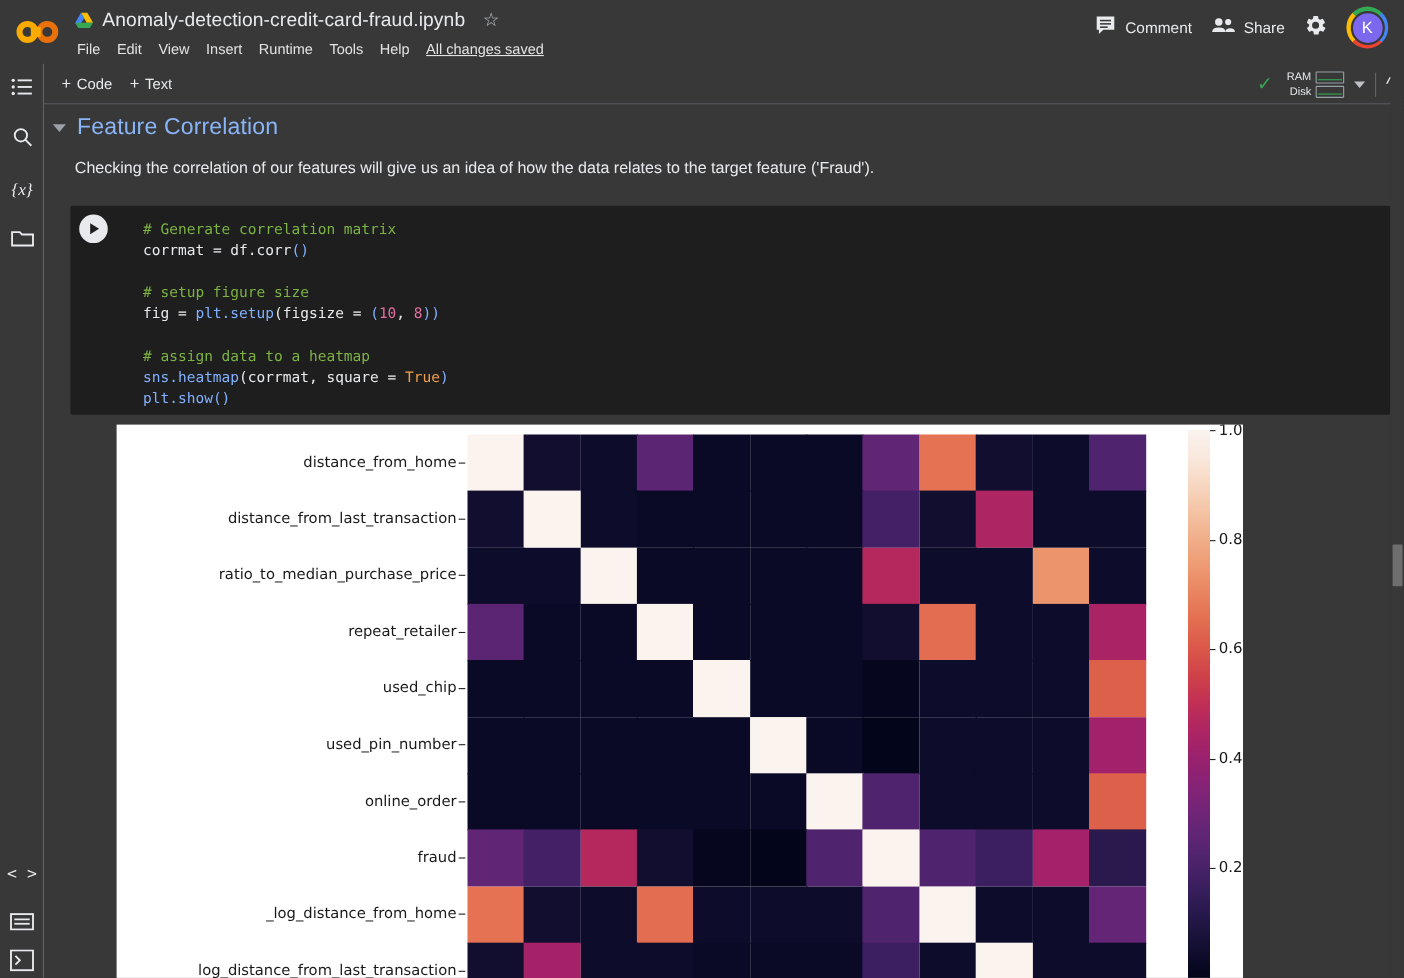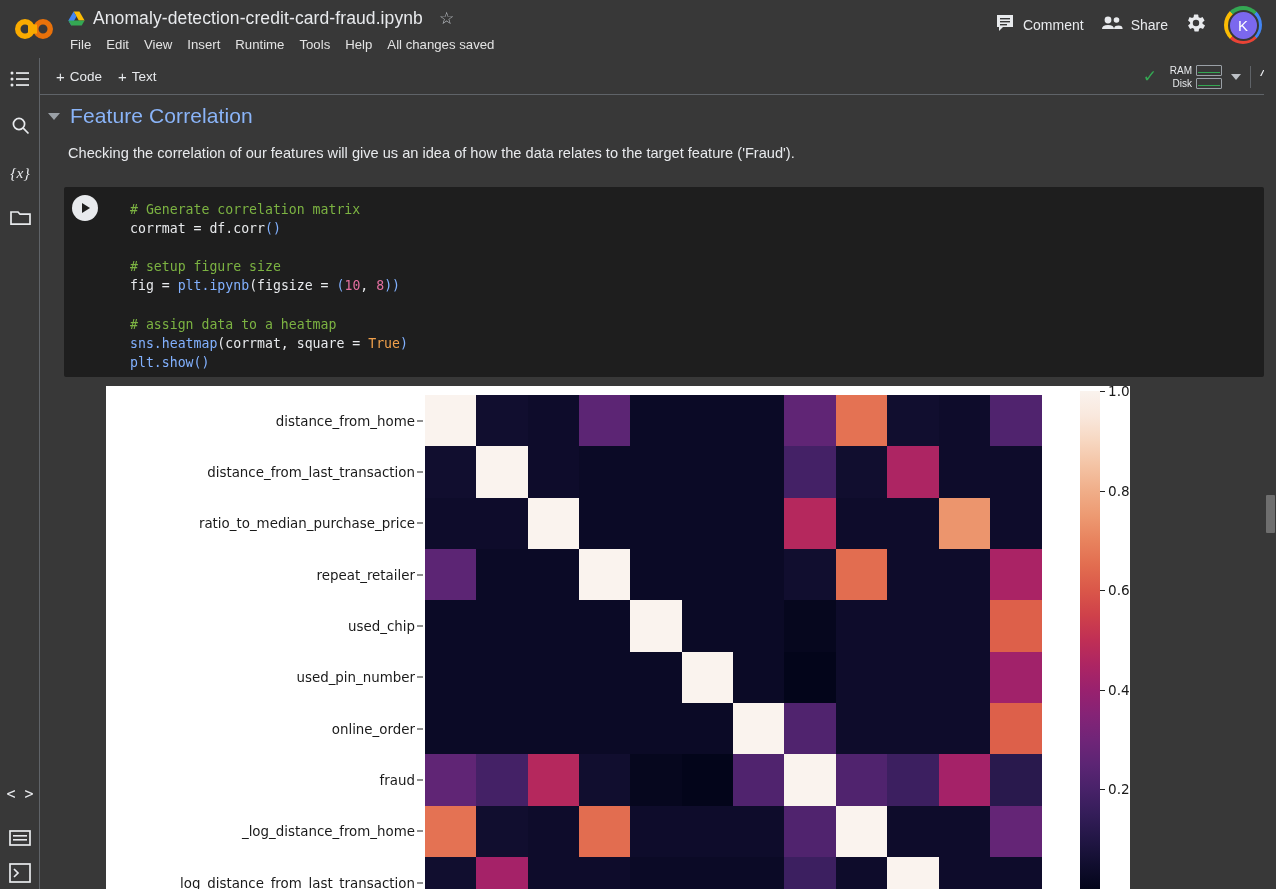--- a/index.html
+++ b/index.html
@@ -29,21 +29,21 @@
   .nb-title {
     font-size: 17.5px; color: #e8eaed; letter-spacing: .1px; white-space: nowrap;
   }
   .star {
     font-size: 17px; color: #bdc1c6; margin-left: 8px; line-height: 1;
   }
   .menurow { display: flex; gap: 15px; height: 24px; align-items: center; padding-left: 2px; }
   .menurow span {
     font-size: 13.2px; color: #e3e3e3; white-space: nowrap; cursor: default;
   }
-  .saved { color: #dadce0; }
+  .saved { text-decoration: underline; color: #dadce0; }
 
   .header-right {
     position: absolute; right: 14px; top: 6px;
     display: flex; align-items: center; gap: 17px;
   }
   .hdr-btn { display: flex; align-items: center; gap: 8px; cursor: pointer; }
   .hdr-btn span.lbl { font-size: 14px; color: #e8eaed; }
   .avatar-wrap {
     width: 38px; height: 38px; border-radius: 50%;
     display: flex; align-items: center; justify-content: center;
@@ -363,21 +363,21 @@
     <div class="para">Checking the correlation of our features will give us an idea of how the data relates to the target feature ('Fraud').</div>
 
     <div class="code-cell">
       <div class="run-btn">
         <span class="run-tri"></span>
       </div>
       <pre class="code" id="code-editor"><span class="c-cmt"># Generate correlation matrix</span>
 <span class="c-var">corrmat </span><span class="c-op">= </span><span class="c-var">df.corr</span><span class="c-fn">()</span>
 
 <span class="c-cmt"># setup figure size</span>
-<span class="c-var">fig </span><span class="c-op">= </span><span class="c-fn">plt.ipynb</span><span class="c-var">(figsize </span><span class="c-op">= </span><span class="c-fn">(</span><span class="c-num">10</span><span class="c-var">, </span><span class="c-num">8</span><span class="c-fn">))</span>
+<span class="c-var">fig </span><span class="c-op">= </span><span class="c-fn">plt.setup</span><span class="c-var">(figsize </span><span class="c-op">= </span><span class="c-fn">(</span><span class="c-num">10</span><span class="c-var">, </span><span class="c-num">8</span><span class="c-fn">))</span>
 
 <span class="c-cmt"># assign data to a heatmap</span>
 <span class="c-fn">sns.heatmap</span><span class="c-var">(corrmat, square </span><span class="c-op">= </span><span class="c-kw">True</span><span class="c-fn">)</span>
 <span class="c-fn">plt.show</span><span class="c-fn">()</span></pre>
     </div>
 
     <div class="out-marker">
       <svg width="19" height="19" viewBox="0 0 19 19">
         <path d="M9 1 H1 v17 h8" fill="none" stroke="#c8c8c8" stroke-width="1.6"></path>
         <line x1="6" y1="9.5" x2="16" y2="9.5" stroke="#c8c8c8" stroke-width="1.6"></line>

